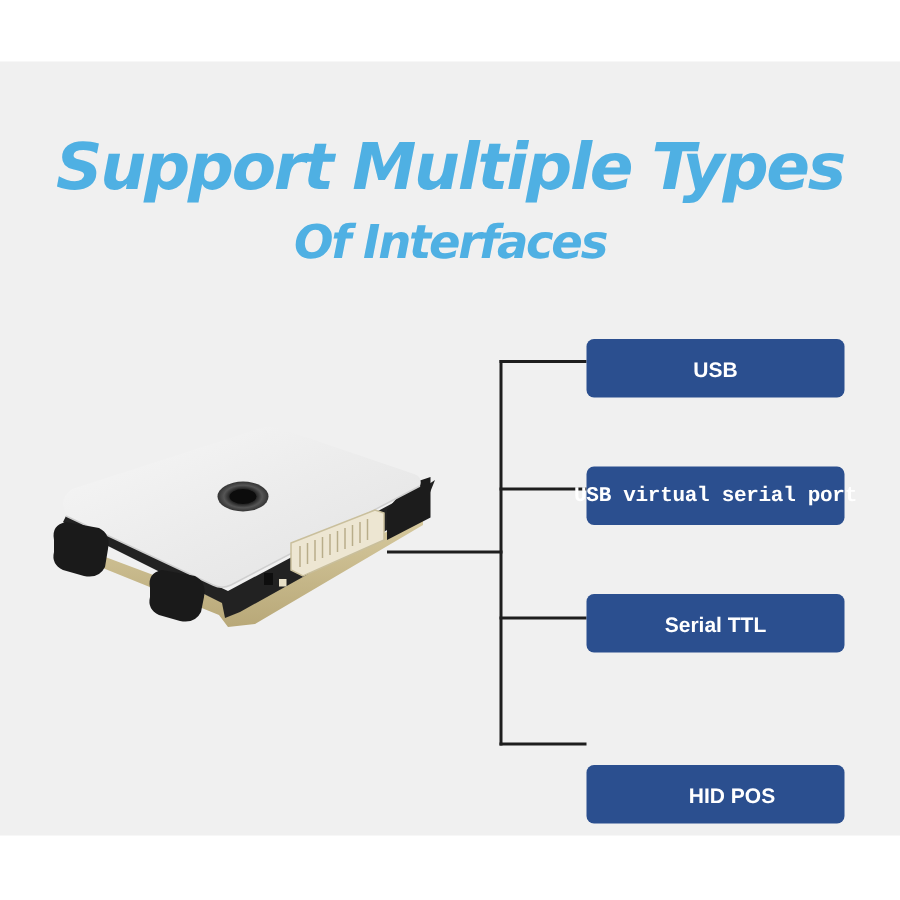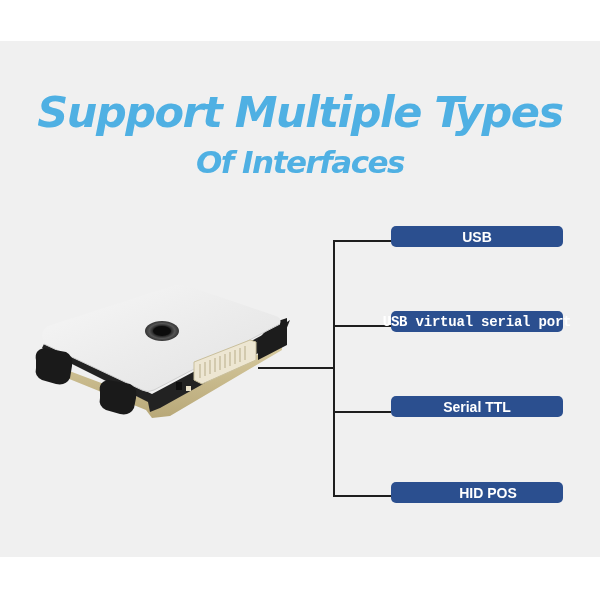--- a/index.html
+++ b/index.html
@@ -19,21 +19,21 @@
       letter-spacing: -1.5px;
       white-space: nowrap;
       margin-top: 14px;
     }
     .title.l1 { top: 72px; font-size: 43px; line-height: 52px; }
     .title.l2 { top: 122px; font-size: 31px; line-height: 52px; }
 
     .tree-line { position: absolute; background: #1e1e1e; }
 
     .iface {
-      position: absolute; left: 391px; width: 172px; height: 21px;
+      position: absolute; left: 391px; width: 172px; height: 39px;
       background: #2b4f8f; border-radius: 5px;
       color: #ffffff; font-size: 14px; font-weight: bold;
       font-family: "Liberation Sans", sans-serif;
       display: flex; align-items: center; justify-content: center;
       box-sizing: border-box; white-space: nowrap;
     }
     .iface.wide { font-size: 14px; letter-spacing: -0.2px; }
 
     .device { position: absolute; left: 0; top: 0; width: 600px; height: 600px; pointer-events: none; }
     .device svg { position: absolute; left: 0; top: 0; }
@@ -104,13 +104,13 @@
 <div class="tree-line" style="left:258px; top:367px; width:77px; height:2px;"></div>
 <div class="tree-line" style="left:333px; top:240px; width:2px; height:257px;"></div>
 <div class="tree-line" style="left:333px; top:240px; width:58px; height:2px;"></div>
 <div class="tree-line" style="left:333px; top:325px; width:58px; height:2px;"></div>
 <div class="tree-line" style="left:333px; top:411px; width:58px; height:2px;"></div>
 <div class="tree-line" style="left:333px; top:495px; width:58px; height:2px;"></div>
 
 <div class="iface" style="top:226px;">USB</div>
 <div class="iface wide" style="top:311px;font-family:Liberation Mono, monospace;">USB virtual serial port</div>
 <div class="iface" style="top:396px;">Serial TTL</div>
-<div class="iface" style="top:482px;padding-left:22px;">HID POS</div>
+<div class="iface" style="top:510px;padding-left:22px;">HID POS</div>
 
 </body></html>

